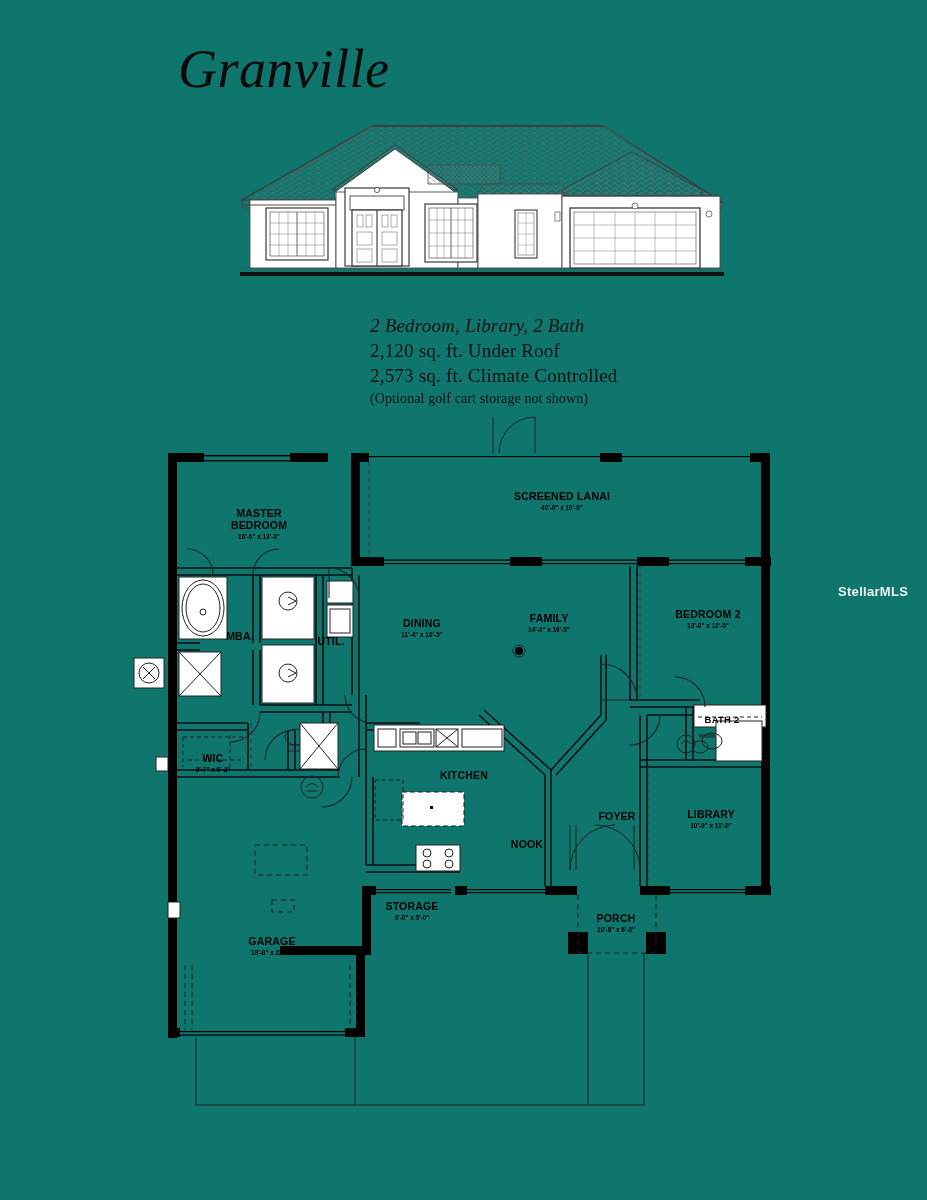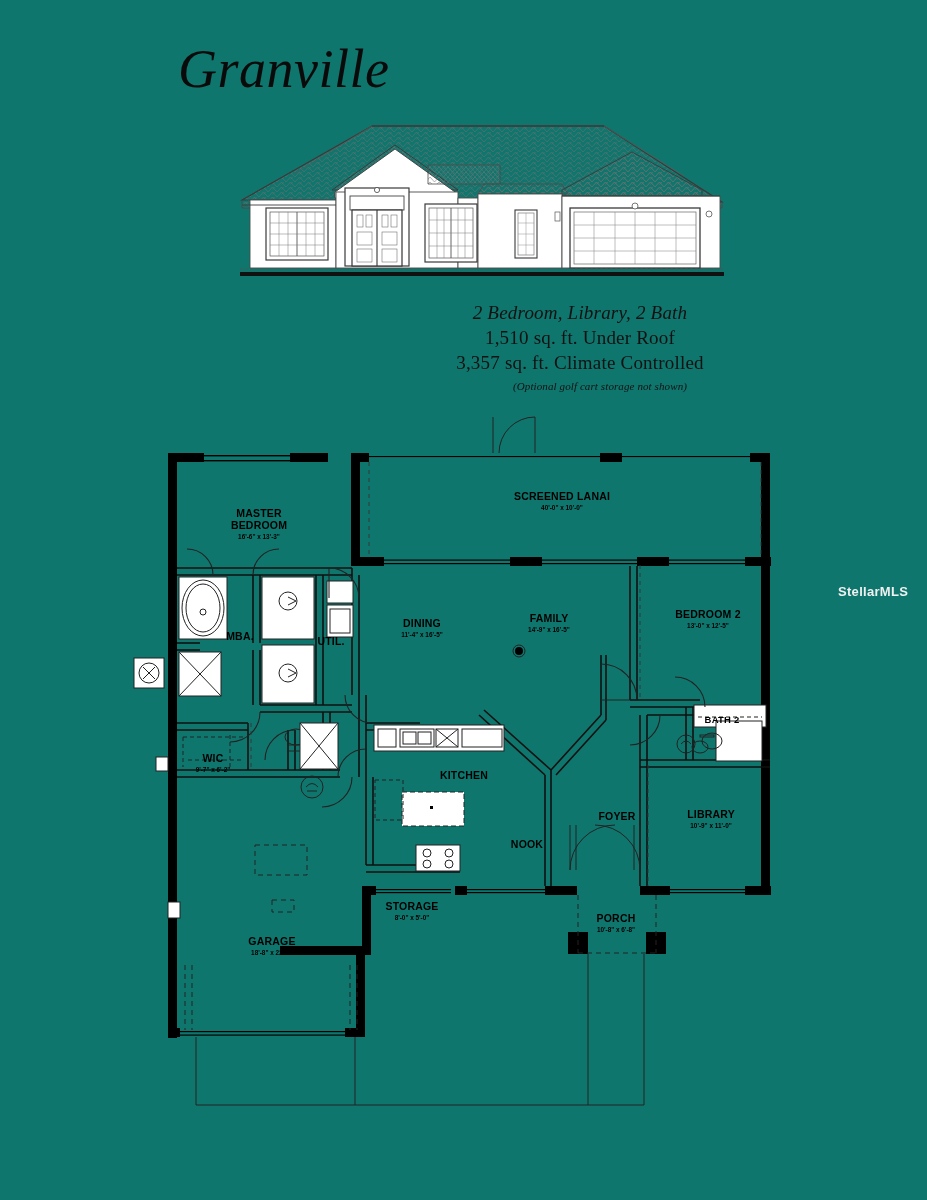--- a/index.html
+++ b/index.html
@@ -17,26 +17,26 @@
     font-family:"Liberation Serif", serif;
     font-style:italic;font-size:54px;line-height:58px;
     letter-spacing:0.5px;color:#0a0a0a;
   }
 
   
   #elevation{position:absolute;left:232px;top:112px;width:500px;height:170px;}
   #elevation svg{display:block;}
 
   
-  #spec-block{position:absolute;left:370px;top:301px;width:420px;
-    font-family:"Liberation Serif", serif;color:#111;text-align:center;}
+  #spec-block{position:absolute;left:370px;top:314px;width:420px;
+    font-family:"Liberation Serif", serif;color:#111;}
   #spec-block .spec-line-1{font-style:italic;font-size:19px;line-height:24px;letter-spacing:.2px;}
   #spec-block .spec-line-2,
   #spec-block .spec-line-3{font-size:19px;line-height:25px;letter-spacing:.2px;}
-  #spec-block .spec-note{font-style:italic;font-size:11px;line-height:16px;margin-top:3px;letter-spacing:.1px;margin-left:40px;}
+  #spec-block .spec-note{font-size:14px;line-height:16px;margin-top:3px;letter-spacing:.1px;}
 
   
   #floorplan{position:absolute;left:0px;top:405px;width:927px;height:760px;}
   #floorplan svg{display:block;}
 
   
   #watermark{
     position:absolute;left:838px;top:584px;
     font-family:"Liberation Sans", sans-serif;
     font-size:13px;font-weight:bold;color:#f0f0f0;
@@ -182,22 +182,22 @@
 
       <g>
         <line x1="8" y1="157" x2="492" y2="157" stroke="#555" stroke-width="0.7" stroke-dasharray="3 2"></line>
         <rect x="8" y="160" width="484" height="4" fill="#111"></rect>
       </g>
     </svg>
   </div>
 
   <div id="spec-block">
     <div class="spec-line-1">2 Bedroom, Library, 2 Bath</div>
-    <div class="spec-line-2">1,510 sq. ft. Under Roof</div>
-    <div class="spec-line-3">3,357 sq. ft. Climate Controlled</div>
+    <div class="spec-line-2">2,120 sq. ft. Under Roof</div>
+    <div class="spec-line-3">2,573 sq. ft. Climate Controlled</div>
     <div class="spec-note">(Optional golf cart storage not shown)</div>
   </div>
 
   <div id="watermark">StellarMLS</div>
 
   <div id="floorplan">
   <svg width="927" height="760" viewBox="0 0 927 760" xmlns="http://www.w3.org/2000/svg">
 
     <g stroke="#000" fill="none">
 

